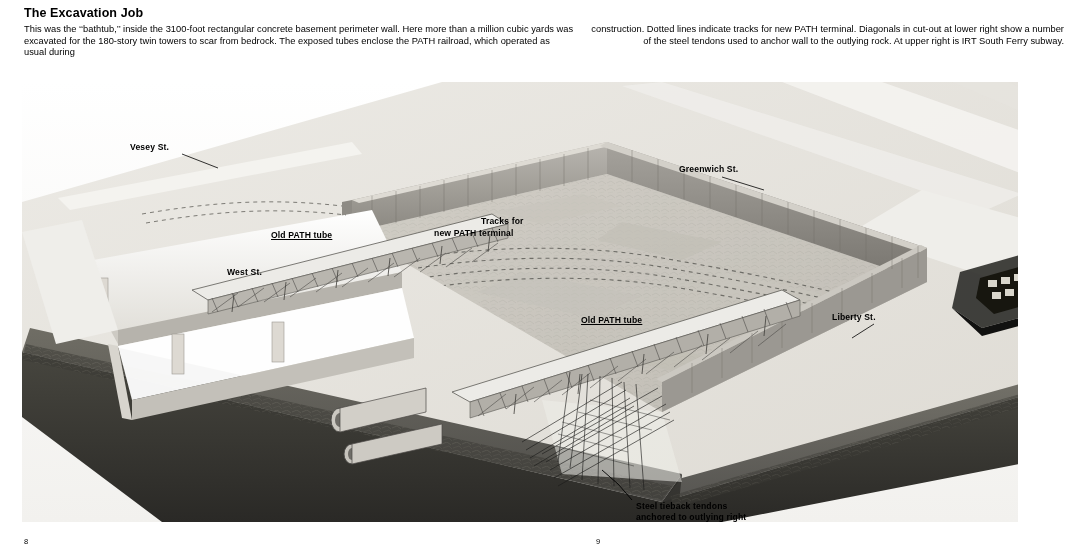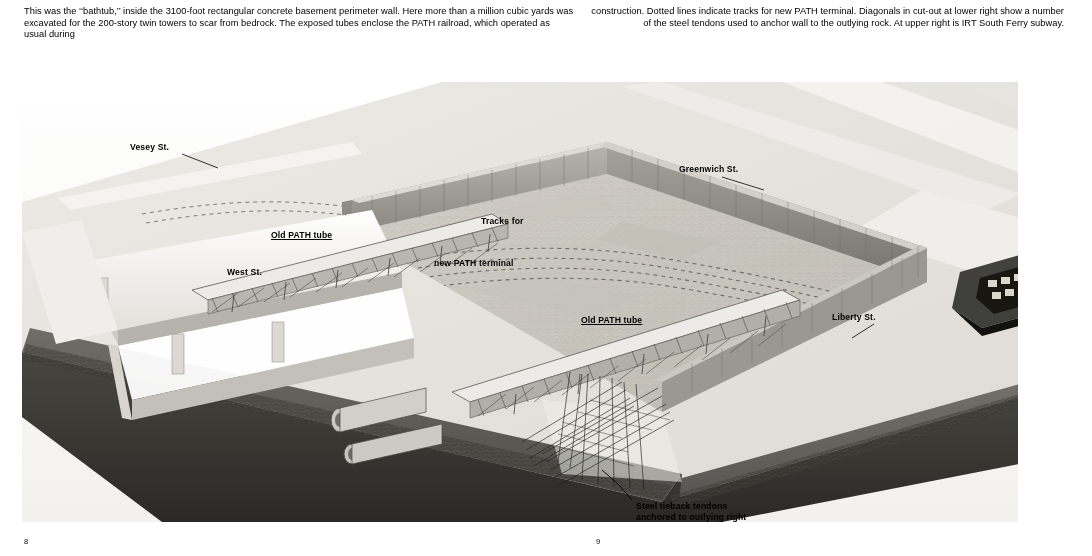--- a/index.html
+++ b/index.html
@@ -91,23 +91,24 @@
   }
   #pg-left { left: 24px; }
   #pg-right { left: 596px; }
 </style>
 </head>
 <body>
 
 <div id="page">
 
   <div class="header">
+    <h1 class="title">The Excavation Job</h1>
     <div class="cols">
       <div class="col-left">
-        <p class="body-text">This was the ‘‘bathtub,’’ inside the 3100-foot rectangular concrete basement perimeter wall. Here more than a million cubic yards was excavated for the 200-story twin towers to scar from bedrock. The exposed tubes enclose the PATH railroad, which operated as usual during</p>
+        <p class="body-text">This was the ‘‘bathtub,’’ inside the 3100-foot rectangular concrete basement perimeter wall. Here more than a million cubic yards was excavated for the 180-story twin towers to scar from bedrock. The exposed tubes enclose the PATH railroad, which operated as usual during</p>
       </div>
       <div class="col-right">
         <p class="body-text">construction. Dotted lines indicate tracks for new PATH terminal. Diagonals in cut-out at lower right show a number of the steel tendons used to anchor wall to the outlying rock. At upper right is IRT South Ferry subway.</p>
       </div>
     </div>
   </div>
 
   <div id="illo">
 
     <svg width="1048" height="440" viewBox="0 0 1048 440">
@@ -416,21 +417,21 @@
       <path d="M160,72 L196,86" stroke="#000" stroke-width="0.8" fill="none"></path>
     </svg>
 
     <div class="lbl" style="left:108px; top:60px;">Vesey St.</div>
 
     <div class="lbl" style="left:657px; top:82px;">Greenwich St.</div>
 
     <div class="lbl underline" style="left:249px; top:148px;">Old PATH tube</div>
 
     <div class="lbl" style="left:459px; top:134px;">Tracks for</div>
-    <div class="lbl" style="left:412px; top:176px;">new PATH terminal</div>
+    <div class="lbl" style="left:412px; top:146px;">new PATH terminal</div>
 
     <div class="lbl" style="left:205px; top:185px;">West St.</div>
 
     <div class="lbl underline" style="left:559px; top:233px;">Old PATH tube</div>
 
     <div class="lbl" style="left:810px; top:230px;">Liberty St.</div>
 
     <div class="lbl" style="left:614px; top:419px;">Steel tieback tendons</div>
     <div class="lbl" style="left:614px; top:430px;">anchored to outlying right</div>
   </div>

